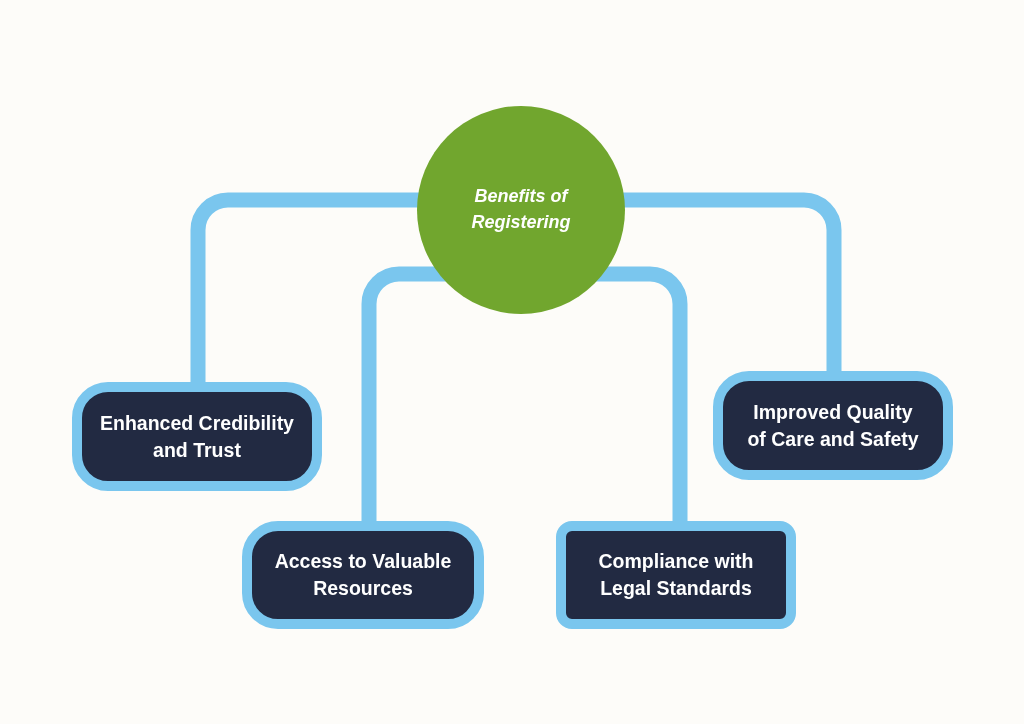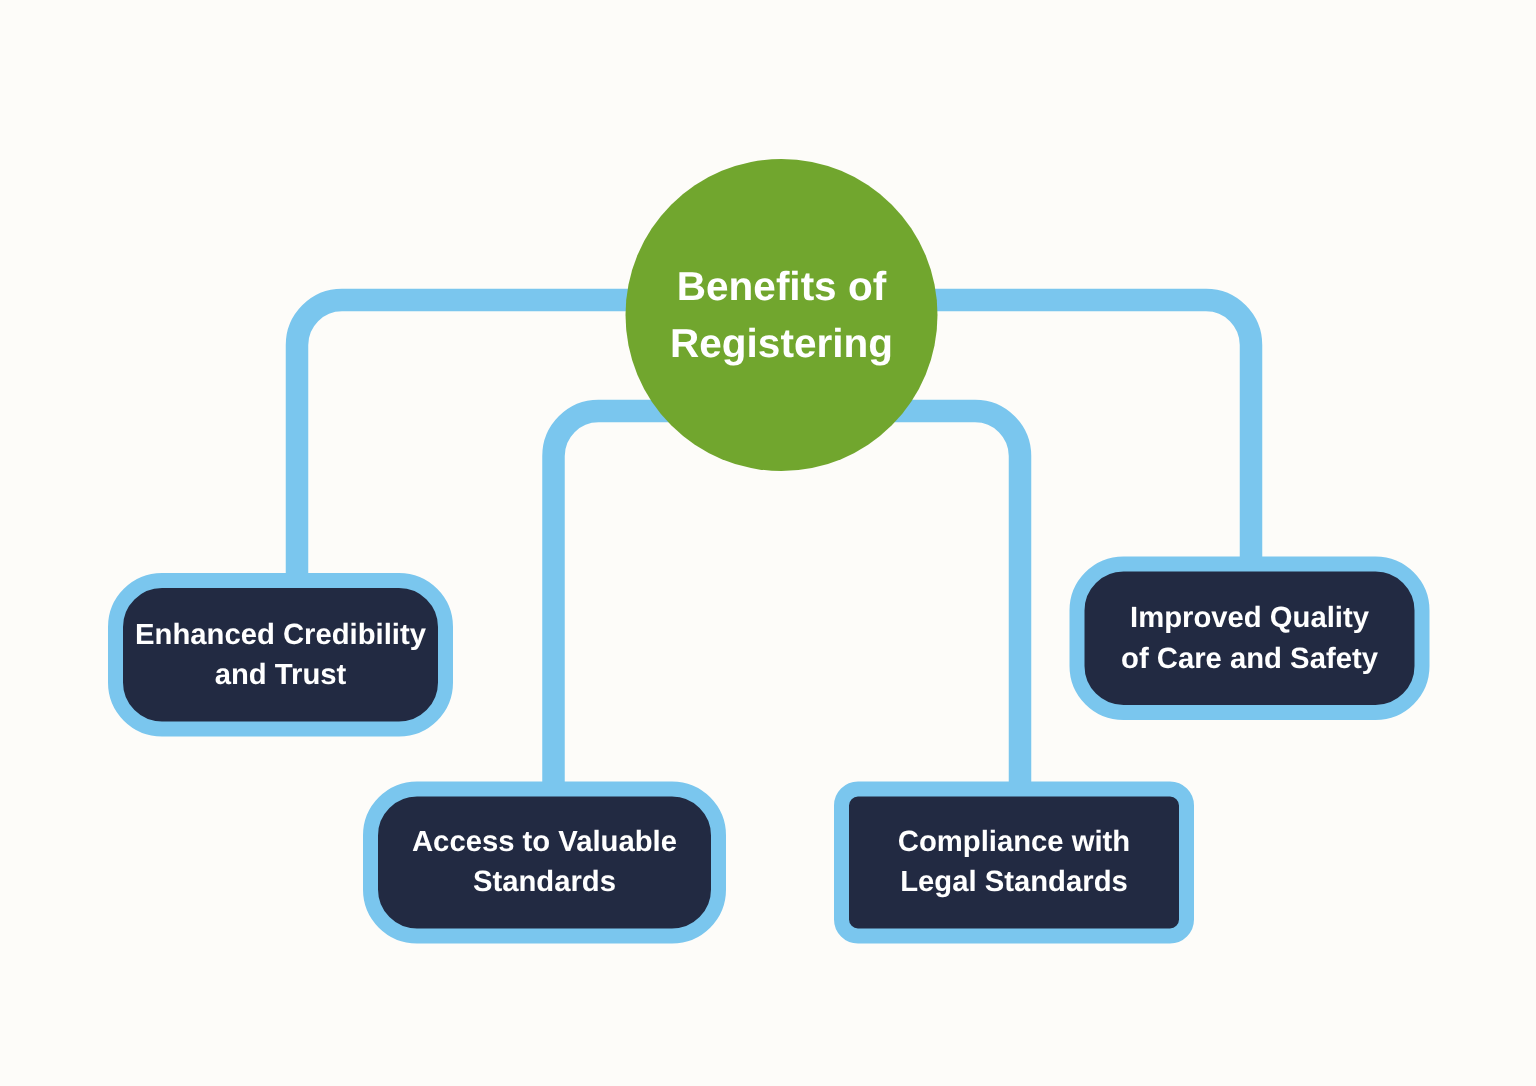--- a/index.html
+++ b/index.html
@@ -45,44 +45,45 @@
     border-radius: 50%;
     background: var(--center-fill);
     display: flex;
     align-items: center;
     justify-content: center;
     text-align: center;
   }
   .center-node .label {
     color: var(--text);
     font-weight: bold;
-    font-size: 27px;
+    font-size: 18px;
     line-height: 1.42;
     white-space: pre-line;
+    font-style: italic;
   }
   .node {
     position: absolute;
     box-sizing: border-box;
     background: var(--node-fill);
     border: 10px solid var(--node-border);
     border-radius: 36px;
     display: flex;
     align-items: center;
     justify-content: center;
     text-align: center;
   }
   .node .label {
     color: var(--text);
     font-weight: bold;
     font-size: 19.5px;
     line-height: 1.38;
     white-space: pre-line;
     padding: 0 6px;
   }
-  .node-1 { left: 72px;  top: 382px; width: 230px; height: 109px; }
+  .node-1 { left: 72px;  top: 382px; width: 250px; height: 109px; }
   .node-2 { left: 242px; top: 521px; width: 242px; height: 108px; }
   .node-3 { left: 556px; top: 521px; width: 240px; height: 108px; border-radius: 16px; }
   .node-4 { left: 713px; top: 371px; width: 240px; height: 109px; }
 </style>
 </head>
 <body>
 
 <div class="canvas">
 
   <svg class="connectors" viewBox="0 0 1024 724" xmlns="http://www.w3.org/2000/svg">
@@ -95,21 +96,21 @@
 Registering</div>
   </div>
 
   <div class="node node-1">
     <div class="label">Enhanced Credibility
 and Trust</div>
   </div>
 
   <div class="node node-2">
     <div class="label">Access to Valuable
-Standards</div>
+Resources</div>
   </div>
 
   <div class="node node-3">
     <div class="label">Compliance with
 Legal Standards</div>
   </div>
 
   <div class="node node-4">
     <div class="label">Improved Quality
 of Care and Safety</div>

